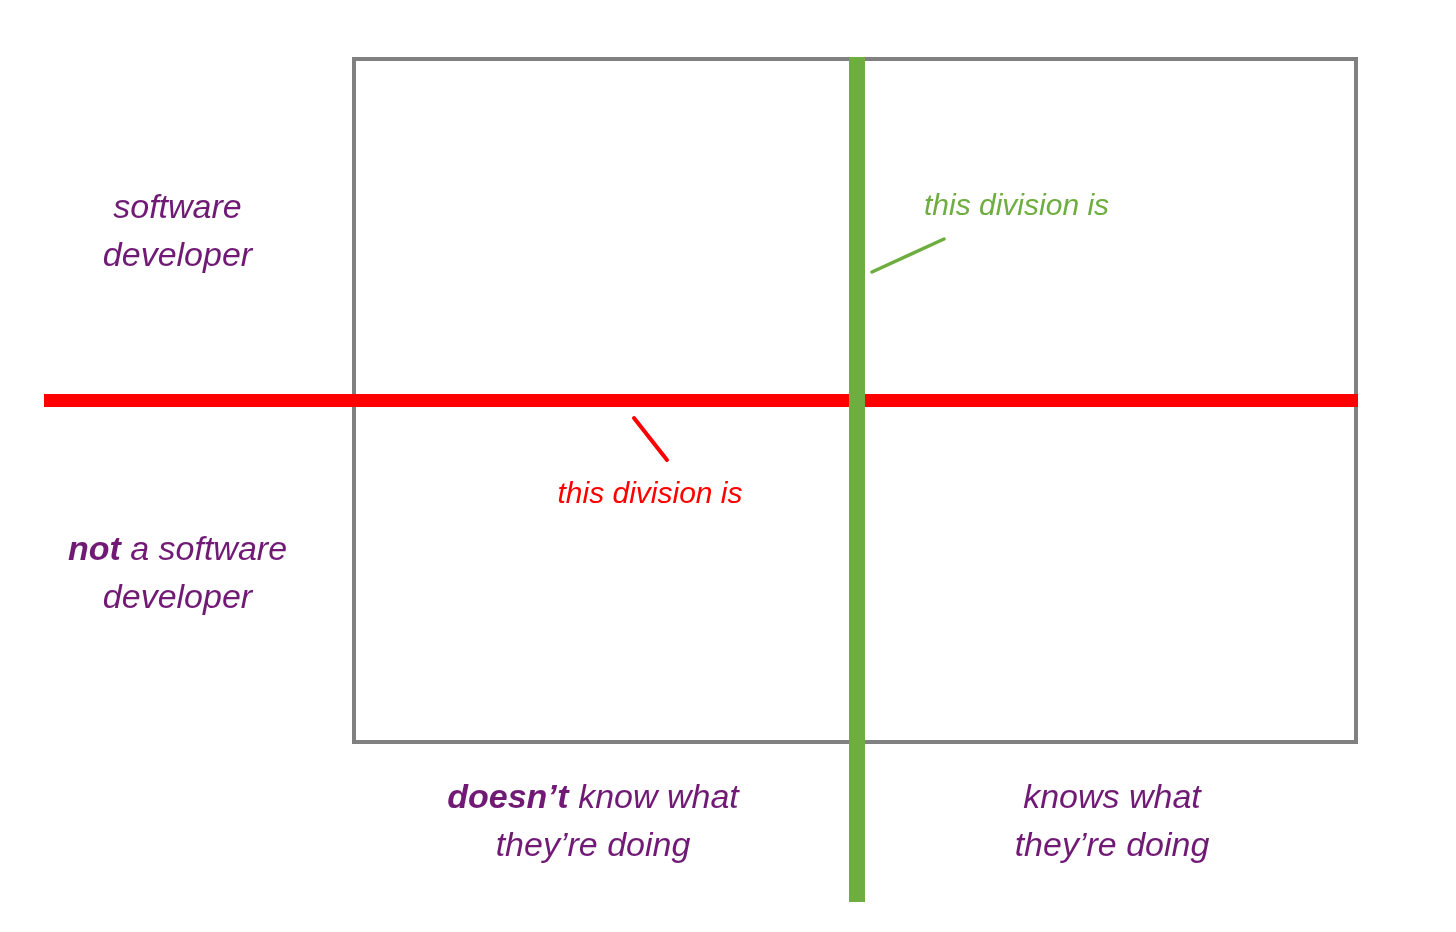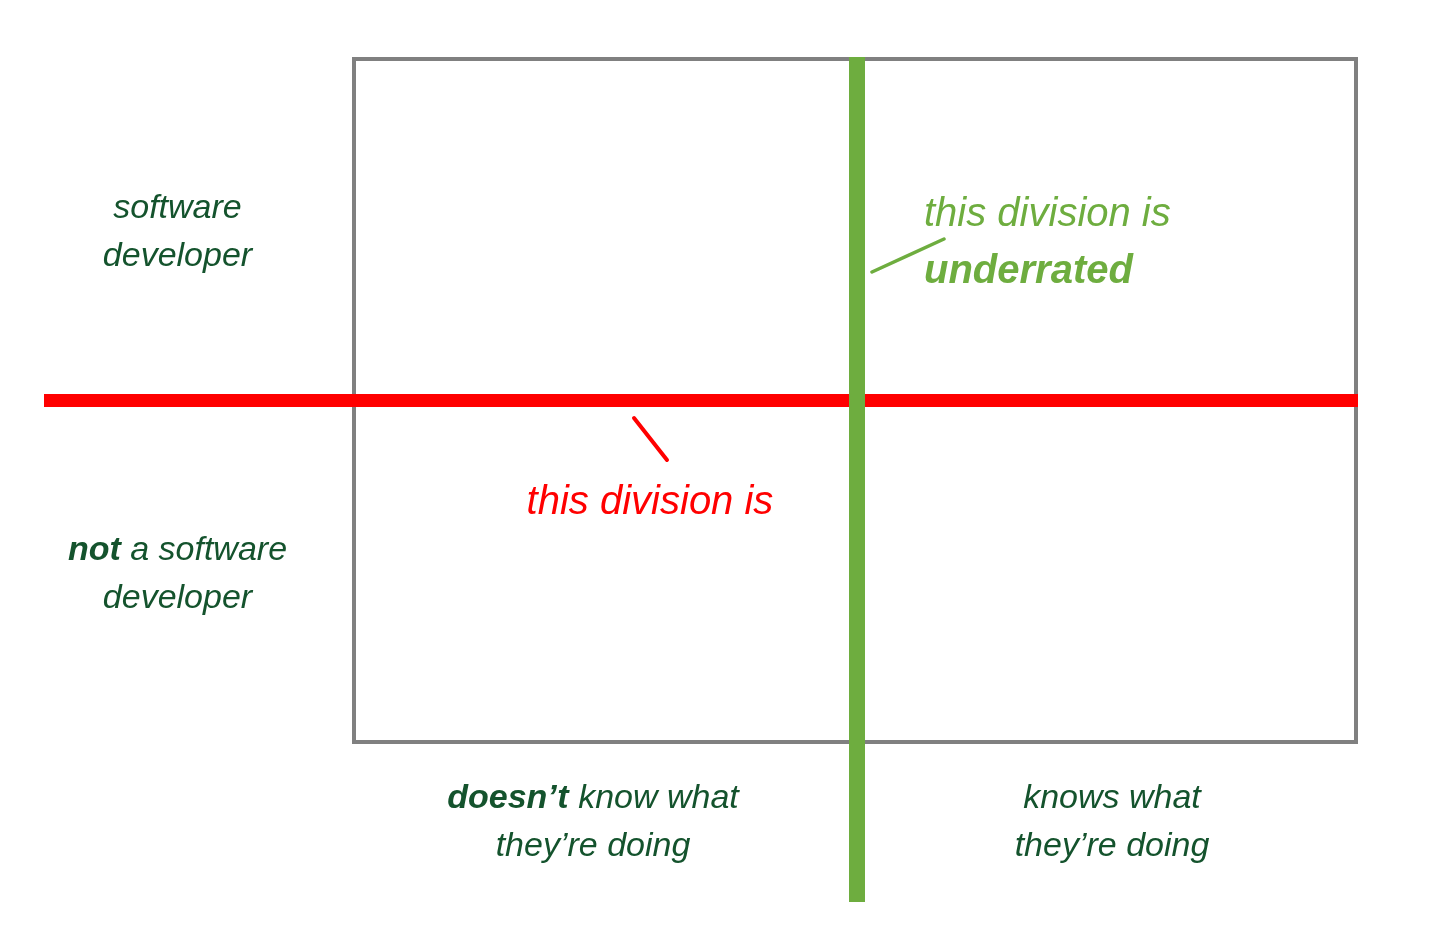--- a/index.html
+++ b/index.html
@@ -52,21 +52,21 @@
     top: 57px;
     width: 16px;
     height: 845px;
     background: #6EAD3F;
     z-index: 5;
   }
 
   
   .axis-label {
     position: absolute;
-    color: #14532d;
+    color: #701a75;
     font-style: italic;
     font-size: 34px;
     line-height: 1.42;
     text-align: center;
     white-space: pre-line;
     z-index: 6;
   }
   .axis-label b {
     font-weight: bold;
     font-style: italic;
@@ -91,21 +91,21 @@
   #label-x-right {
     left: 866px;
     top: 772px;
     width: 492px;
   }
 
   
   .annotation {
     position: absolute;
     font-style: italic;
-    font-size: 40px;
+    font-size: 30px;
     line-height: 1.42;
     z-index: 6;
   }
   .annotation .strong {
     font-weight: bold;
     font-style: italic;
   }
 
   #annotation-underrated {
     left: 924px;
@@ -161,20 +161,19 @@
 developer</span></div>
 
   <div class="axis-label" id="label-x-left"><b>doesn’t</b><span> know what
 they’re doing</span></div>
 
   <div class="axis-label" id="label-x-right">knows what
 they’re doing</div>
 
   <div class="annotation" id="annotation-underrated">
     <span class="line-1">this division is</span>
-    <span class="line-2 strong">underrated</span>
   </div>
 
   <div class="annotation" id="annotation-overrated">
     <span class="line-1">this division is</span>
   </div>
 
 </div>
 
 </body></html>

